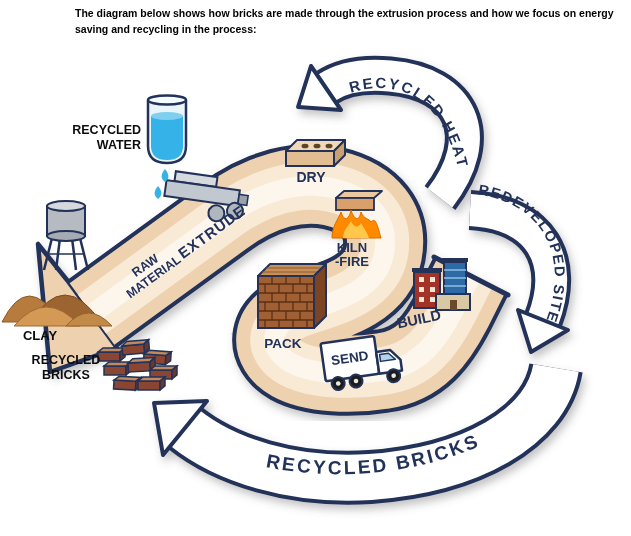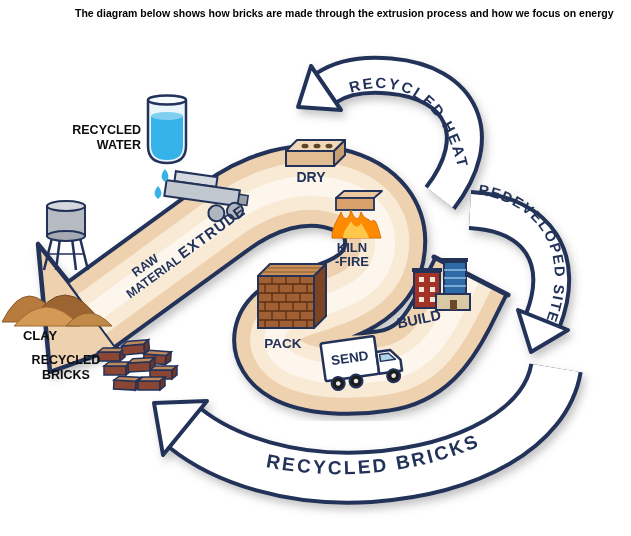--- a/index.html
+++ b/index.html
@@ -14,20 +14,21 @@
   .black-lbl{fill:#0d0d0d;}
   .arrow-lbl{fill:#223259;}
 </style>
 </head>
 <body>
 
 <div class="canvas">
 
   <div class="header">
     <div>The diagram below shows how bricks are made through the extrusion process and how we focus on energy</div>
+    <div>saving and recycling in the process:</div>
   </div>
 
   <svg width="631" height="536" viewBox="0 0 631 536">
     <defs>
       <path id="tubePath" d="M 92 314 L 224 218 C 262 190 300 181 332 188 C 372 197 390 222 384 254 C 377 290 338 301 303 312 C 268 323 266 349 291 363 C 313 375 352 376 383 371 C 420 366 438 341 454 310 L 471 276" fill="none"></path>
       <path id="heatBand" d="M 440 198 C 488 136 462 82 390 76 C 358 73 338 80 326 88" fill="none"></path>
       <path id="sitesBand" d="M 470 210 C 540 214 566 260 543 320" fill="none"></path>
       <path id="bricksBand" d="M 556 368 C 546 428 470 470 370 477 C 292 482 225 460 185 428" fill="none"></path>
       <path id="tp-heat" d="M 348 94 C 398 76 442 98 458 168" fill="none"></path>
       <path id="tp-sites" d="M 474 194 C 544 202 572 258 544 326" fill="none"></path>

